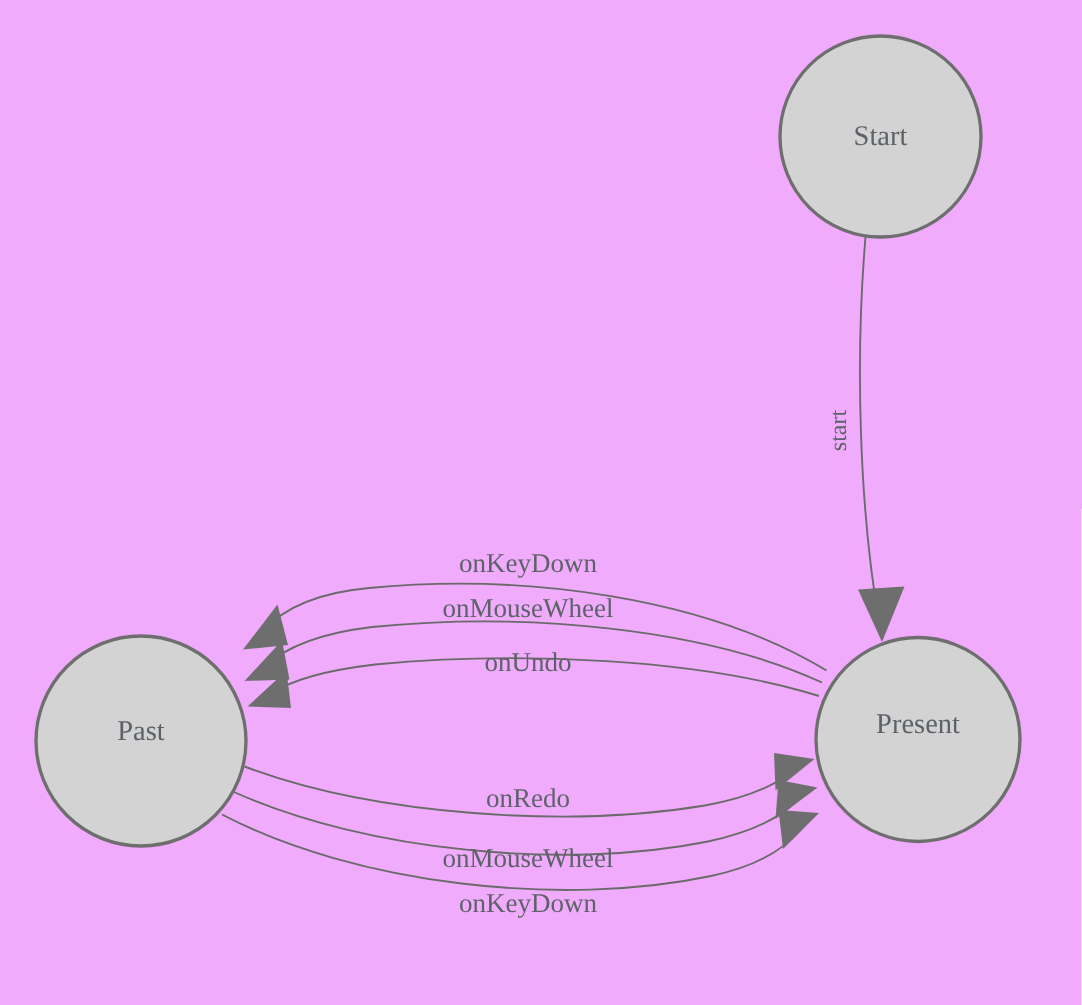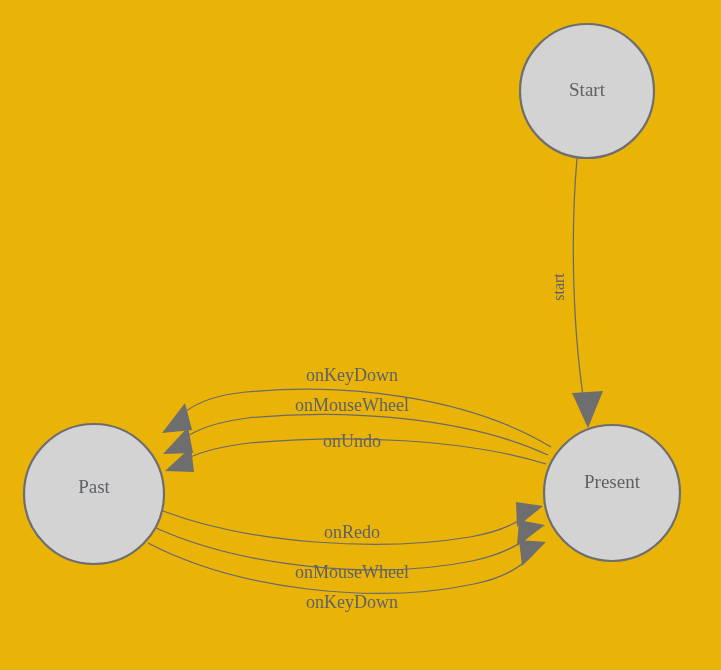--- a/index.html
+++ b/index.html
@@ -10,21 +10,21 @@
   body {
     width: 721px;
     height: 670px;
     overflow: hidden;
     font-family: "Liberation Serif", "DejaVu Serif", serif;
   }
   #diagram-canvas {
     position: relative;
     width: 721px;
     height: 670px;
-    background: #eab308;
+    background: #f0abfc;
   }
   #diagram-svg {
     position: absolute;
     top: 0;
     left: 0;
     width: 721px;
     height: 670px;
   }
   .node-circle {
     fill: #d3d3d3;

